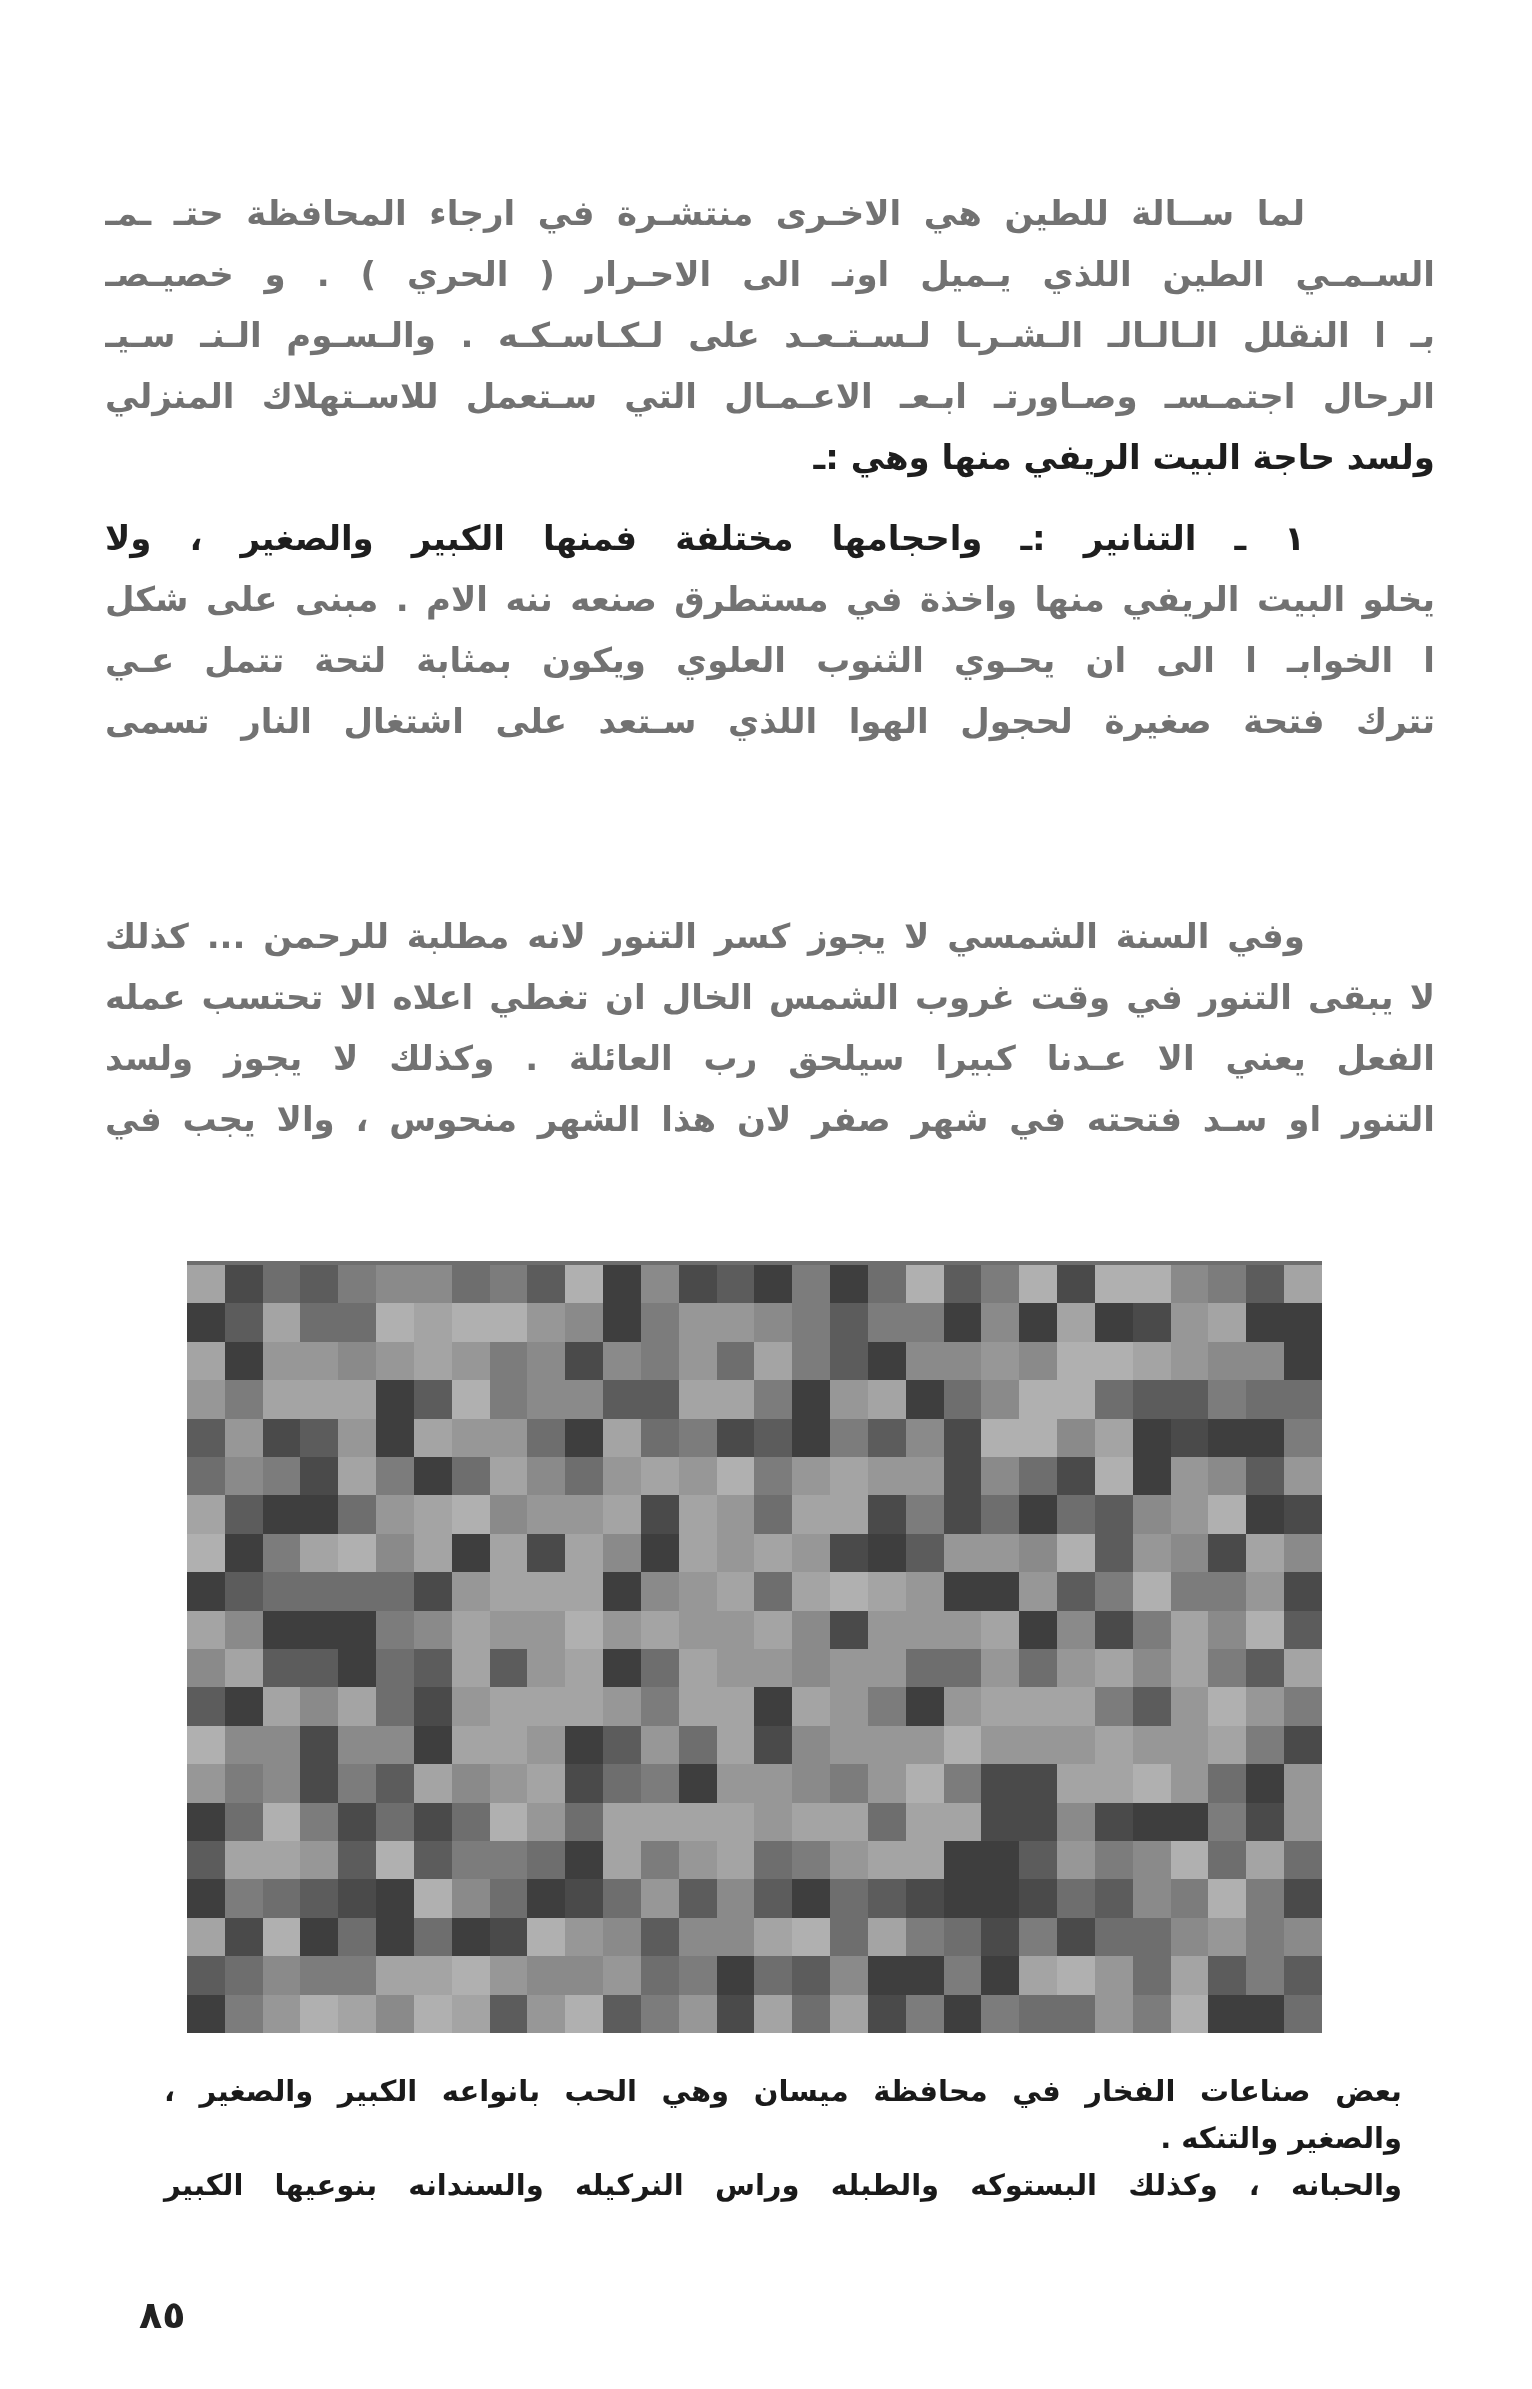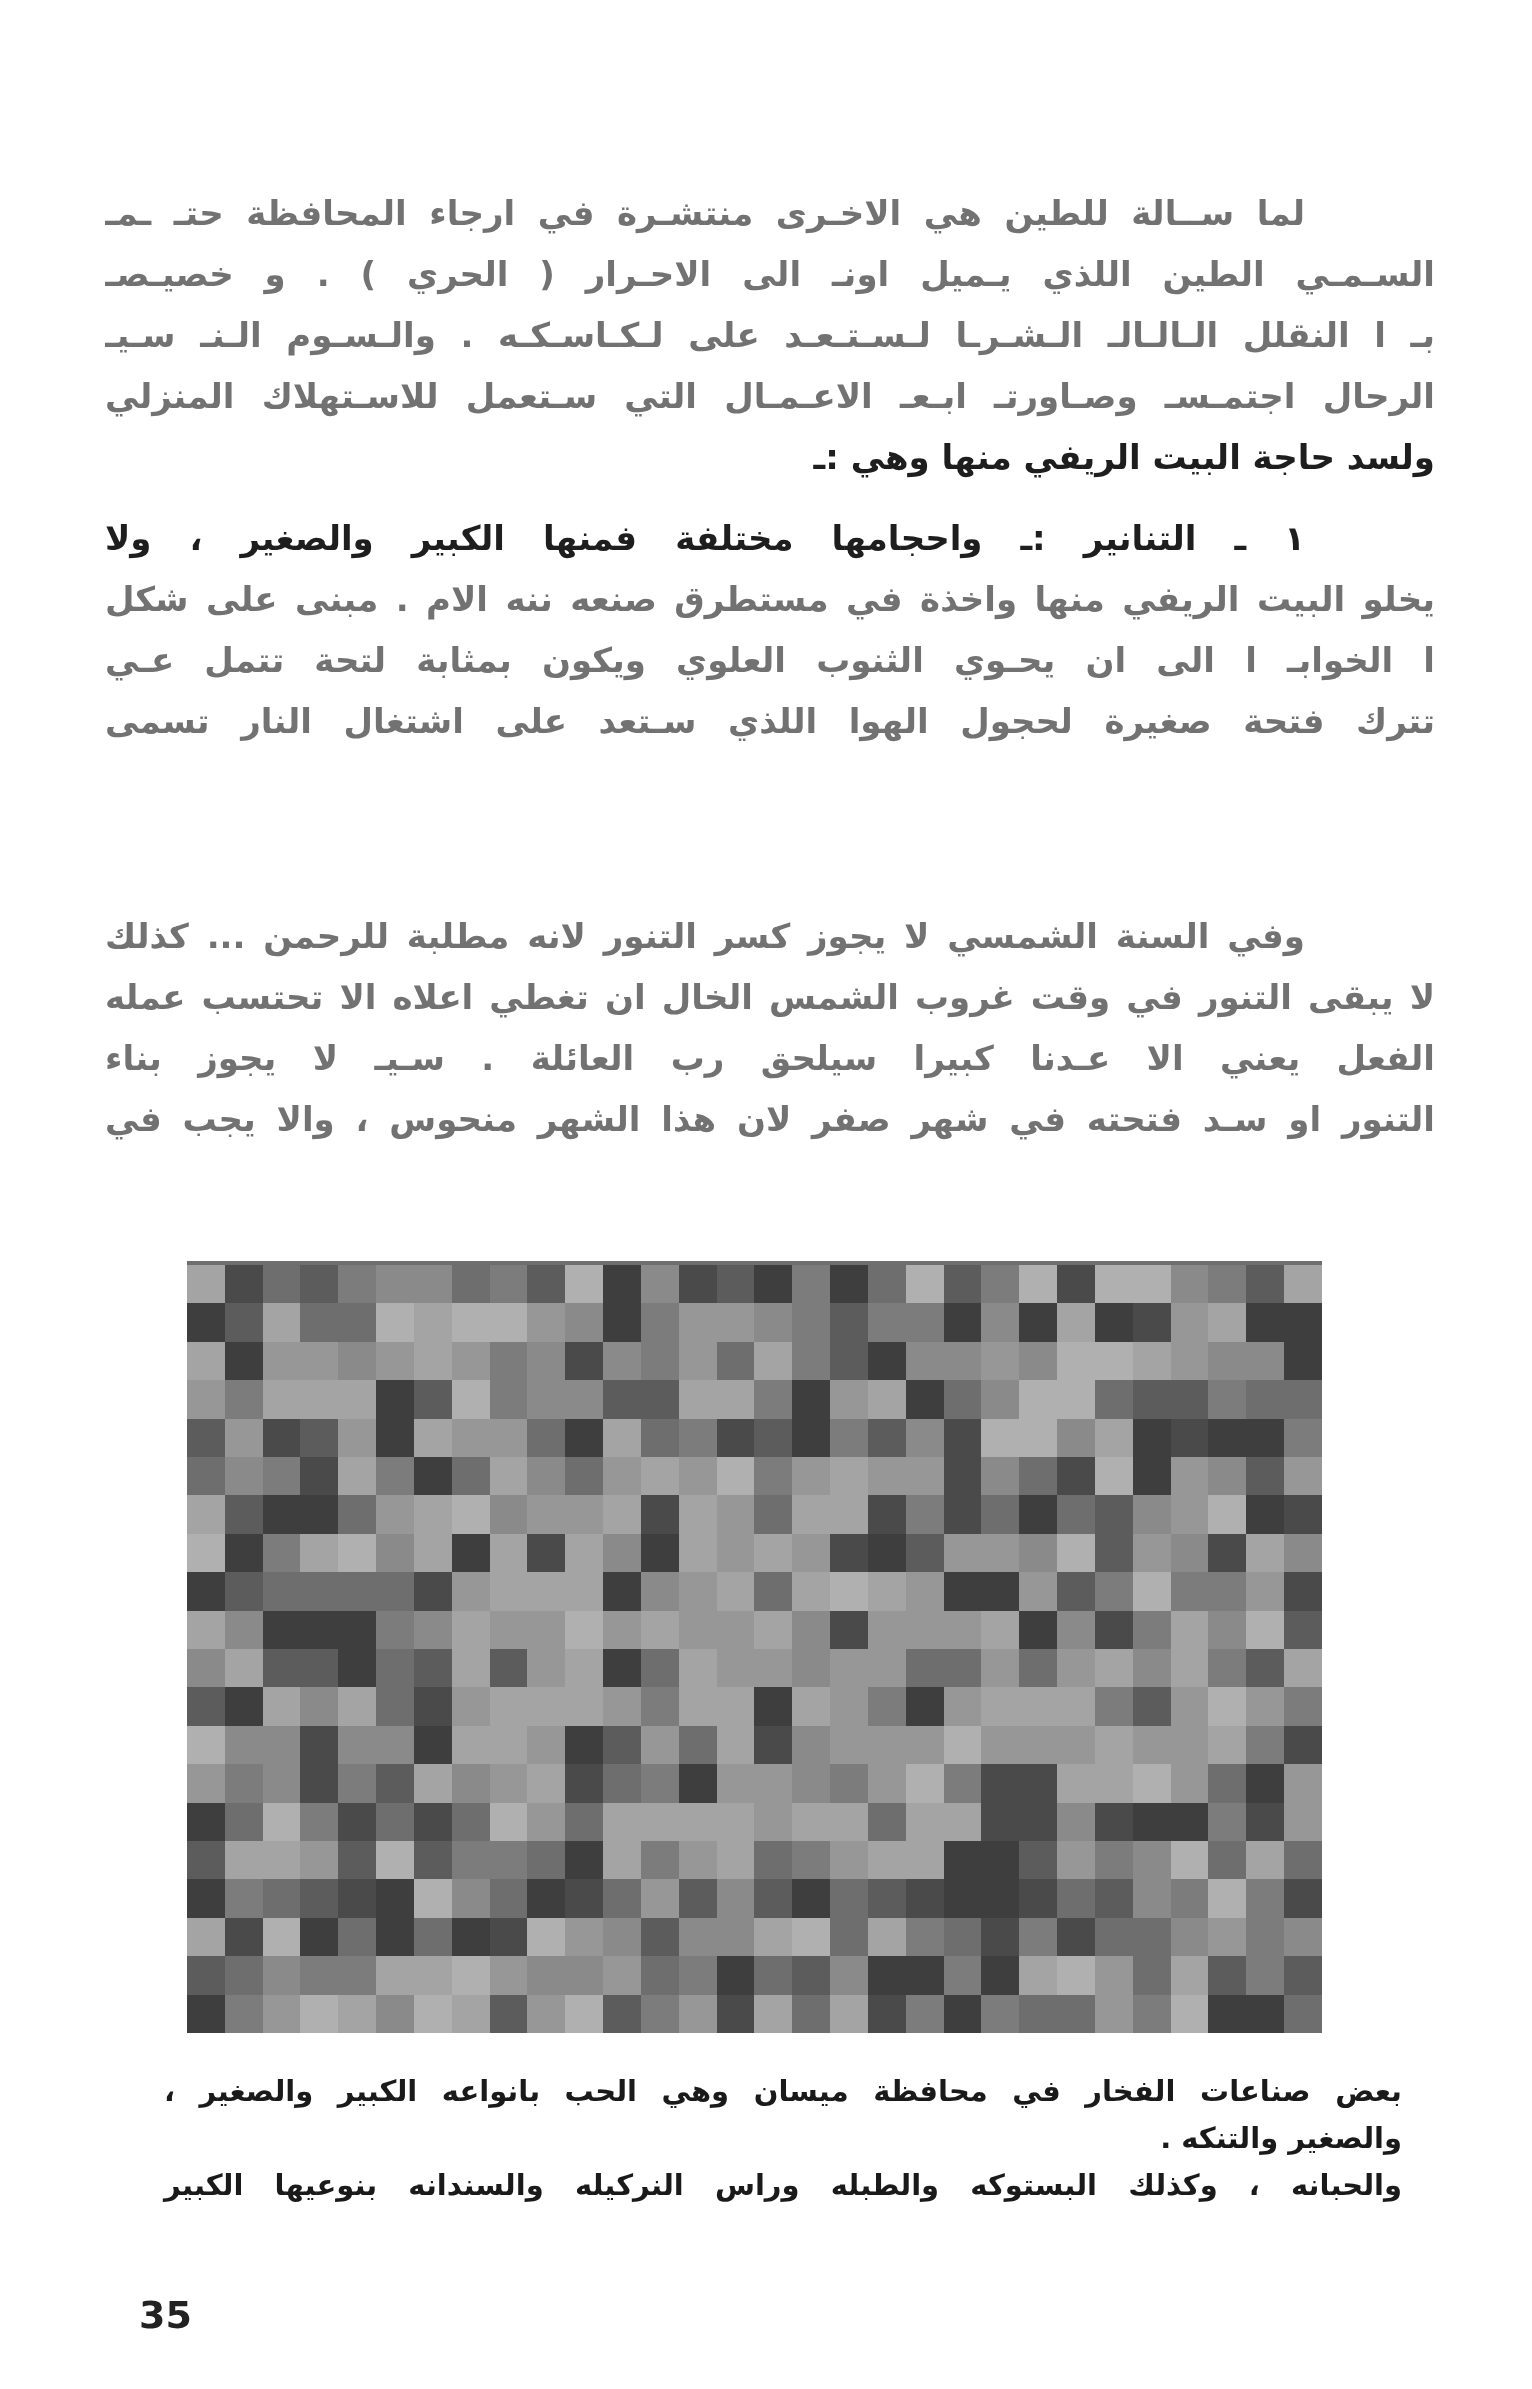--- a/index.html
+++ b/index.html
@@ -127,21 +127,21 @@
   <div class="text-block" id="para2">
     <span class="line indent">١ ـ التنانير :ـ واحجامها مختلفة فمنها الكبير والصغير ، ولا</span>
     <span class="line faded">يخلو البيت الريفي منها واخذة في مستطرق صنعه ننه الام . مبنى على شكل</span>
     <span class="line faded">ا الخوابـ ا الى ان يحـوي الثنوب العلوي ويكون بمثابة لتحة تتمل عـي</span>
     <span class="line faded">تترك فتحة صغيرة لحجول الهوا اللذي سـتعد على اشتغال النار تسمى</span>
   </div>
 
   <div class="text-block" id="para3">
     <span class="line faded indent">وفي السنة الشمسي لا يجوز كسر التنور لانه مطلبة للرحمن ... كذلك</span>
     <span class="line faded">لا يبقى التنور في وقت غروب الشمس الخال ان تغطي اعلاه الا تحتسب عمله</span>
-    <span class="line faded">الفعل يعني الا عـدنا كبيرا سيلحق رب العائلة . سـيـ لا يجوز بناء</span>
+    <span class="line faded">الفعل يعني الا عـدنا كبيرا سيلحق رب العائلة . وكذلك لا يجوز ولسد</span>
     <span class="line faded">التنور او سـد فتحته في شهر صفر لان هذا الشهر منحوس ، والا يجب في</span>
   </div>
 
   <div class="photo" title="صورة لصناعات الفخار">
     <div class="photo-grid" id="photo-grid">
         <div style="background: rgb(164, 164, 164);"></div>
         <div style="background: rgb(74, 74, 74);"></div>
         <div style="background: rgb(110, 110, 110);"></div>
         <div style="background: rgb(92, 92, 92);"></div>
         <div style="background: rgb(124, 124, 124);"></div>
@@ -742,16 +742,16 @@
         <div style="background: rgb(110, 110, 110);"></div>
       </div>
   </div>
 
   <div class="caption">
     <span class="cline">بعض صناعات الفخار في محافظة ميسان وهي الحب بانواعه الكبير والصغير ،</span>
     <span class="cline last">والصغير والتنكه .</span>
     <span class="cline">والحبانه ، وكذلك البستوكه والطبله وراس النركيله والسندانه بنوعيها الكبير</span>
   </div>
 
-  <div class="page-number">35</div>
+  <div class="page-number">٨٥</div>
 
 </div>
 
 
 </body></html>

